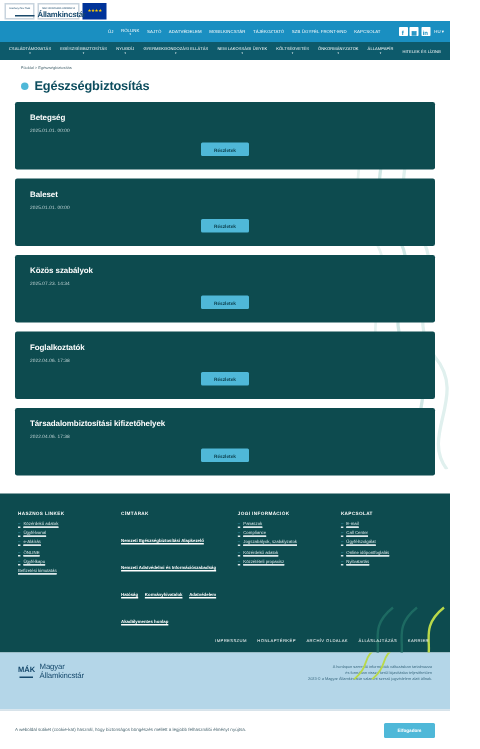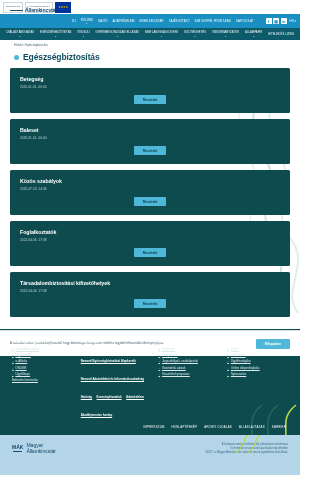--- a/index.html
+++ b/index.html
@@ -2,21 +2,21 @@
 <html lang="hu"><head>
 <meta charset="utf-8">
 <style>
   * { box-sizing: border-box; margin: 0; padding: 0; }
   html, body {
     width: 300px; height: 499px;
     font-family: "Liberation Sans", sans-serif;
     background: #ffffff;
     overflow: hidden;
   }
-  .page { position: relative; width: 300px; height: 356px; }
+  .page { position: relative; width: 300px; height: 499px; }
 
   
   .logo-strip {
     height: 14px; background: #ffffff;
     display: flex; align-items: center; padding-left: 3px;
     position: relative; z-index: 5;
   }
   .eu-logos { display: flex; align-items: center; gap: 2px; }
   .eu-box {
     border: 0.5px solid #c8d4de; background: #fff;

